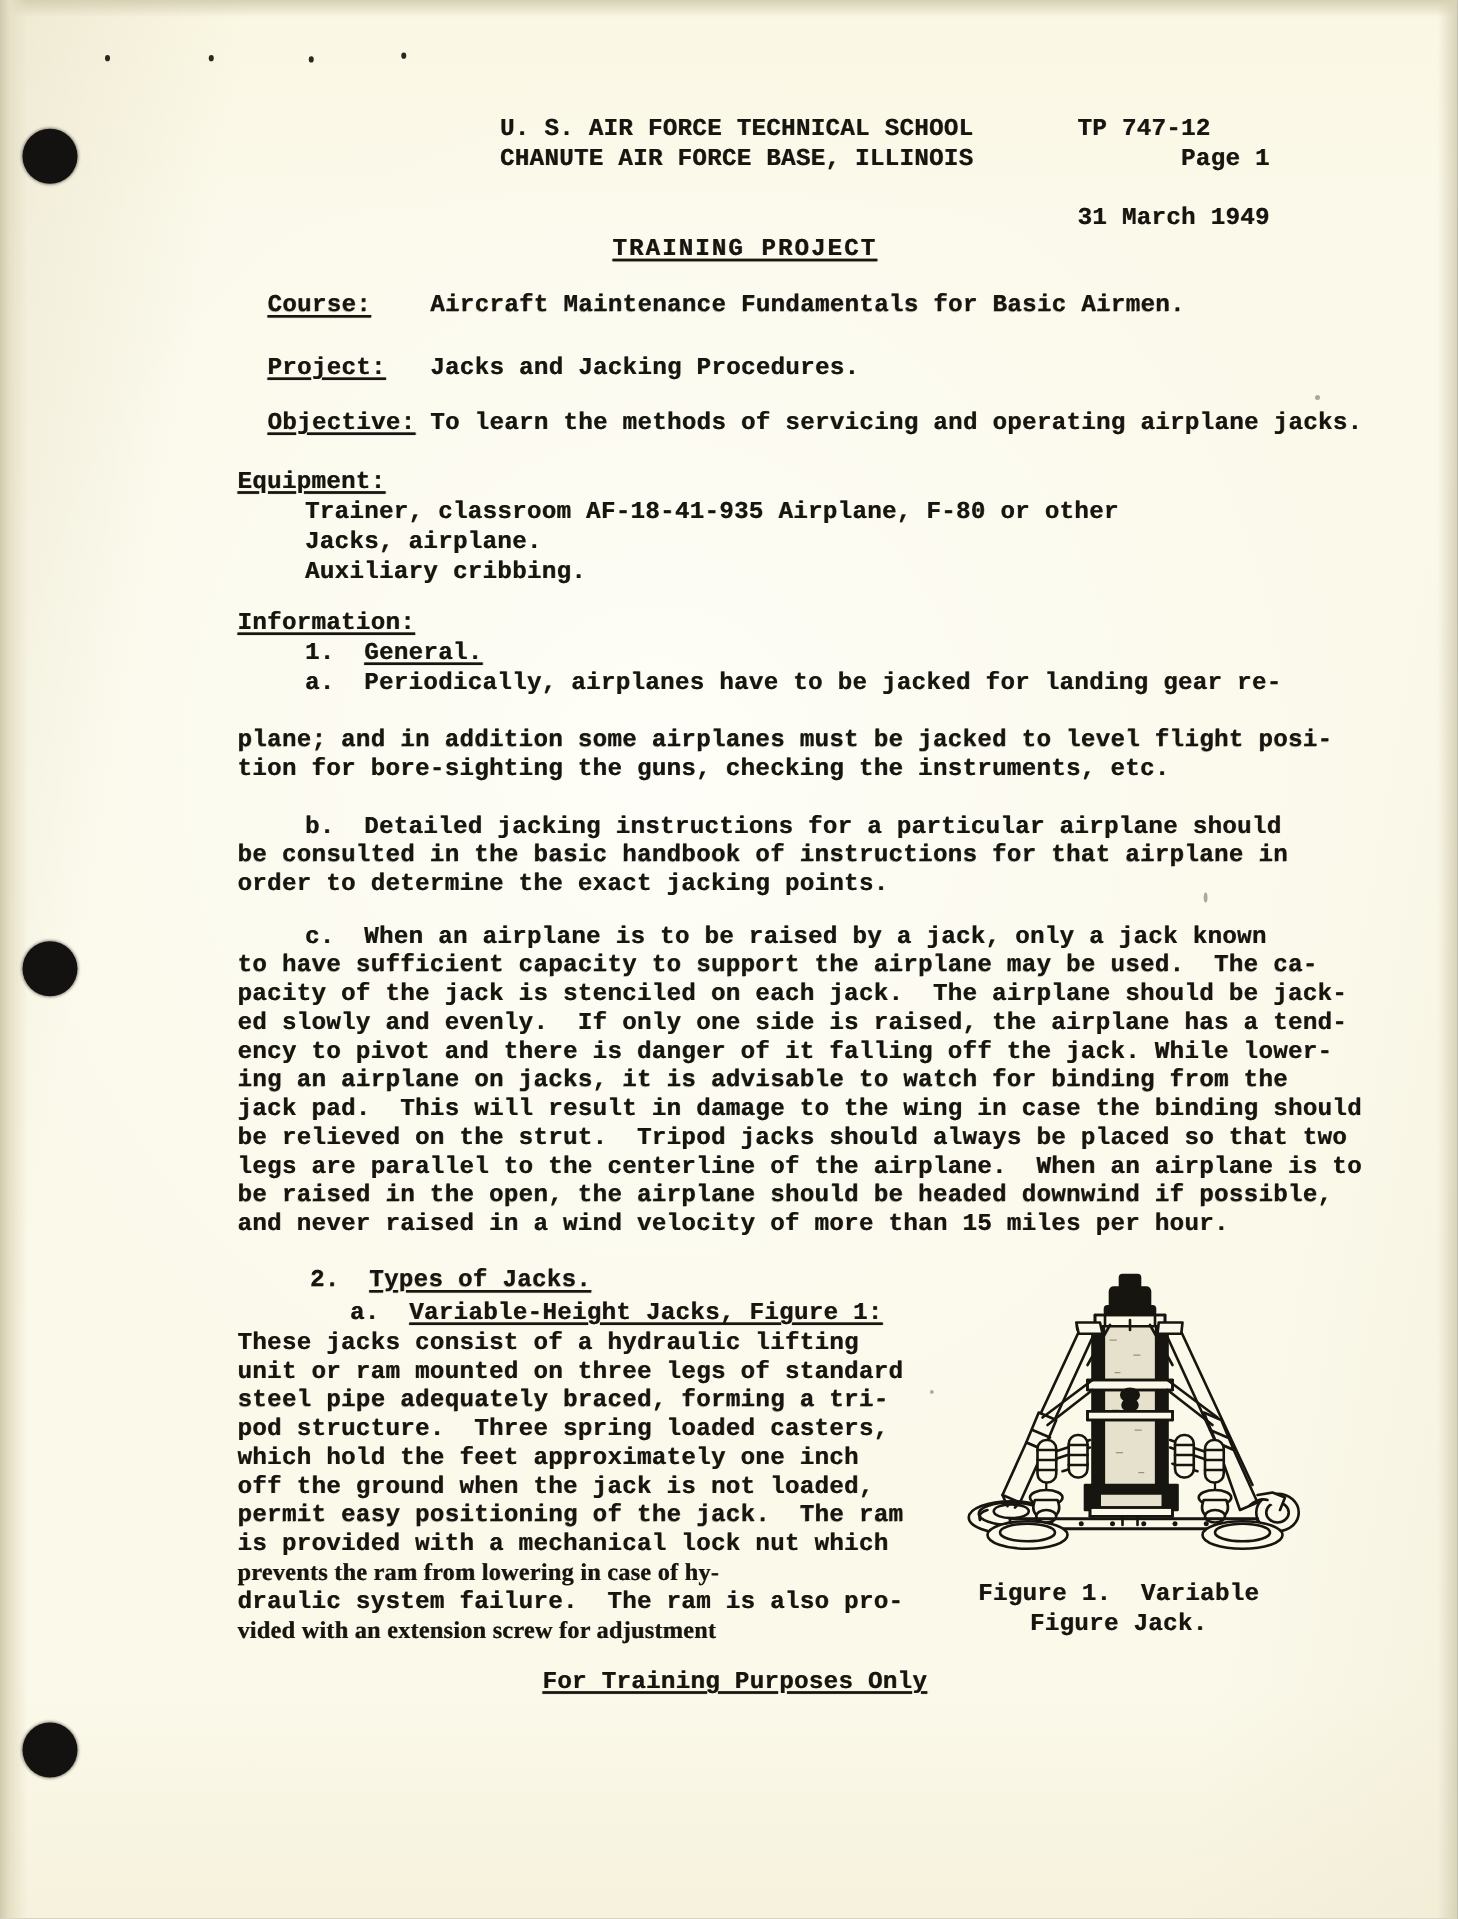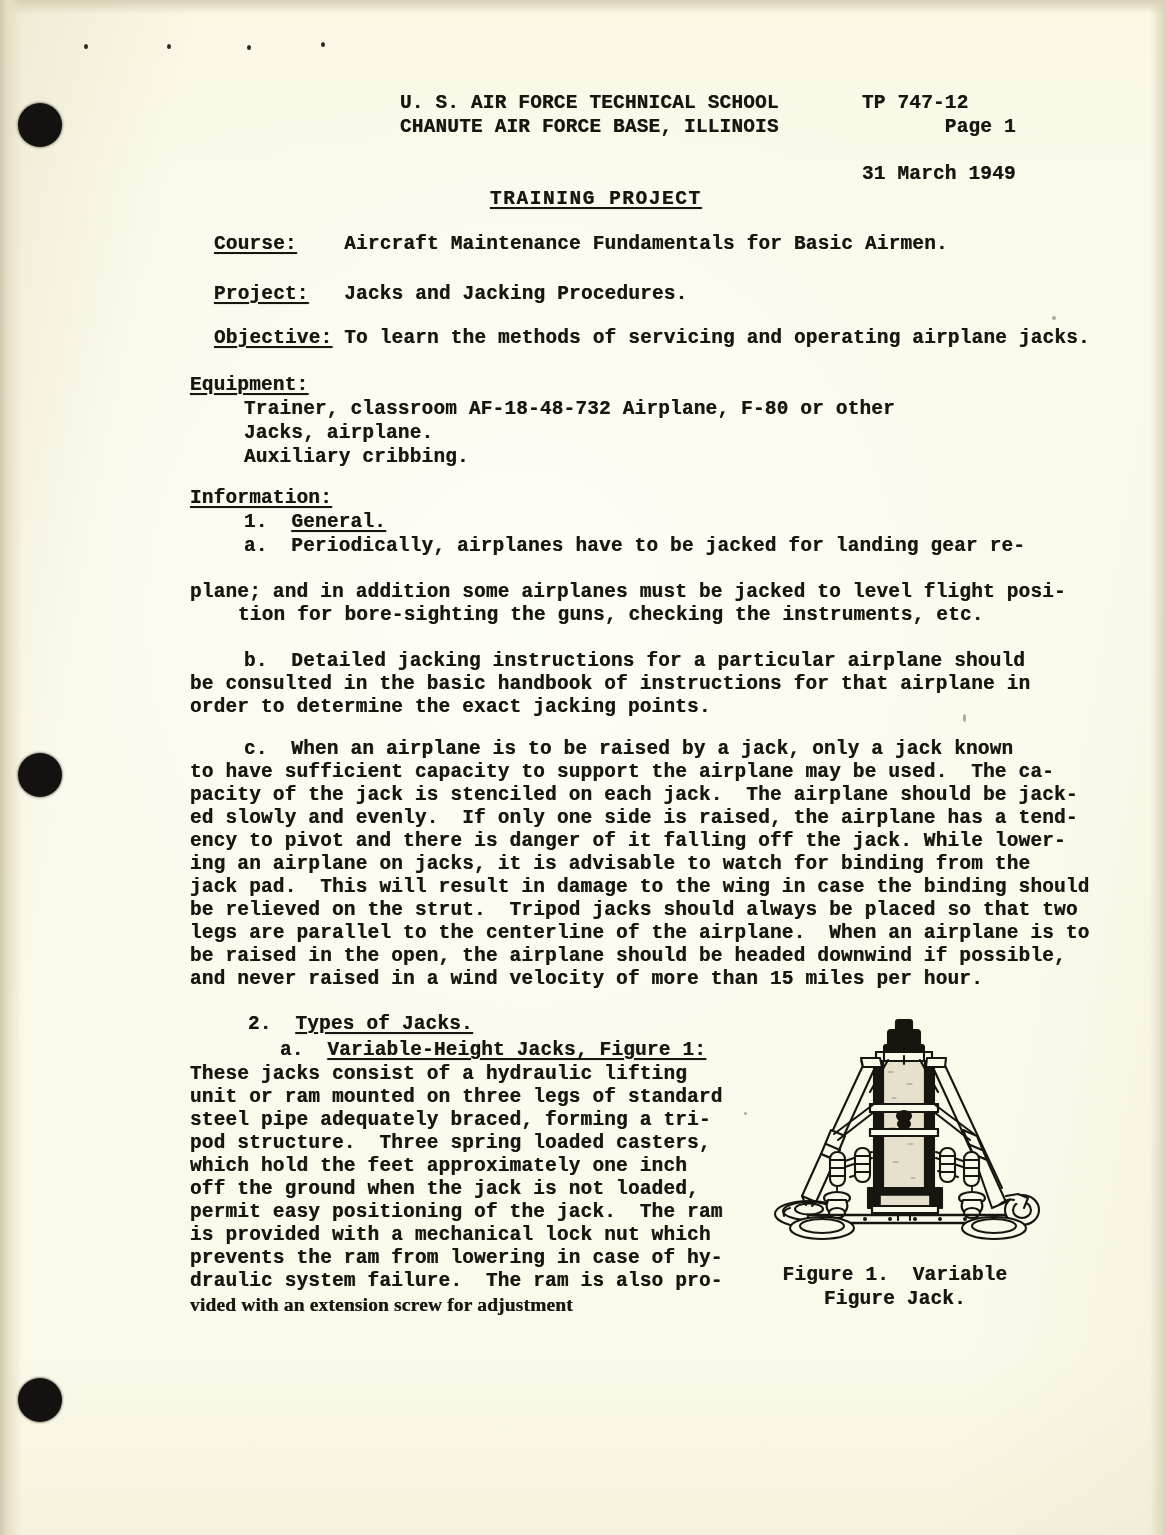--- a/index.html
+++ b/index.html
@@ -156,31 +156,31 @@
 
     <div class="tw title u">TRAINING PROJECT</div>
 
     <div class="tw field" style="top:233px;"><span class="u">Course:</span><span>    </span><span>Aircraft Maintenance Fundamentals for Basic Airmen.</span></div>
 
     <div class="tw field" style="top:283px;"><span class="u">Project:</span><span>   </span><span>Jacks and Jacking Procedures.</span></div>
 
     <div class="tw field" style="top:327px;"><span class="u">Objective:</span><span> </span><span>To learn the methods of servicing and operating airplane jacks.</span></div>
 
     <div class="tw block u" style="top:374px;">Equipment:</div>
-    <div class="tw block" style="top:398px; left:244px;">Trainer, classroom AF-18-48-732 Airplane, F-80 or other</div>
+    <div class="tw block" style="top:398px; left:244px;">Trainer, classroom AF-18-41-935 Airplane, F-80 or other</div>
     <div class="tw block" style="top:422px; left:244px;">Jacks, airplane.</div>
     <div class="tw block" style="top:446px; left:244px;">Auxiliary cribbing.</div>
 
     <div class="tw block u" style="top:487px;">Information:</div>
 
     <div class="tw block" style="top:511px; left:244px;"><span>1.</span><span>  </span><span class="u">General.</span></div>
 
     <div class="tw body" style="top:535px; left:244px;">a.  Periodically, airplanes have to be jacked for landing gear re-</div>
     <div class="tw body" style="top:581px;">plane; and in addition some airplanes must be jacked to level flight posi-</div>
-    <div class="tw body" style="top:604px;margin-left:48px;">tion for bore-sighting the guns, checking the instruments, etc.</div>
+    <div class="tw body" style="top:604px;">tion for bore-sighting the guns, checking the instruments, etc.</div>
 
     <div class="tw body" style="top:650px; left:244px;">b.  Detailed jacking instructions for a particular airplane should</div>
     <div class="tw body" style="top:673px;">be consulted in the basic handbook of instructions for that airplane in</div>
     <div class="tw body" style="top:696px;">order to determine the exact jacking points.</div>
 
     <div class="tw body" style="top:738px; left:244px;">c.  When an airplane is to be raised by a jack, only a jack known</div>
     <div class="tw body" style="top:761px;">to have sufficient capacity to support the airplane may be used.  The ca-</div>
     <div class="tw body" style="top:784px;">pacity of the jack is stenciled on each jack.  The airplane should be jack-</div>
     <div class="tw body" style="top:807px;">ed slowly and evenly.  If only one side is raised, the airplane has a tend-</div>
     <div class="tw body" style="top:830px;">ency to pivot and there is danger of it falling off the jack. While lower-</div>
@@ -196,21 +196,21 @@
     <div class="tw block" style="top:1039px; left:280px;"><span>a.</span><span>  </span><span class="u">Variable-Height Jacks, Figure 1:</span></div>
 
     <div class="tw body" style="top:1063px;">These jacks consist of a hydraulic lifting</div>
     <div class="tw body" style="top:1086px;">unit or ram mounted on three legs of standard</div>
     <div class="tw body" style="top:1109px;">steel pipe adequately braced, forming a tri-</div>
     <div class="tw body" style="top:1132px;">pod structure.  Three spring loaded casters,</div>
     <div class="tw body" style="top:1155px;">which hold the feet approximately one inch</div>
     <div class="tw body" style="top:1178px;">off the ground when the jack is not loaded,</div>
     <div class="tw body" style="top:1201px;">permit easy positioning of the jack.  The ram</div>
     <div class="tw body" style="top:1224px;">is provided with a mechanical lock nut which</div>
-    <div class="tw body" style="top:1247px;">prevents the ram from lowering in case of hy-</div>
+    <div class="tw body" style="top:1247px;font-family:Liberation Serif, serif;">prevents the ram from lowering in case of hy-</div>
     <div class="tw body" style="top:1270px;">draulic system failure.  The ram is also pro-</div>
     <div class="tw body" style="top:1293px;font-family:Liberation Serif, serif;">vided with an extension screw for adjustment</div>
 
     <div id="figure">
       <svg viewBox="0 0 300 232" xmlns="http://www.w3.org/2000/svg">
         <g fill="none" stroke="#17150f" stroke-width="2.1" stroke-linejoin="round" stroke-linecap="round">
 
           <rect x="134" y="8" width="16" height="11" rx="2" fill="#17150f" stroke="#17150f"></rect>
           <rect x="126" y="18" width="32" height="17" rx="3" fill="#17150f" stroke="#17150f"></rect>
           <rect x="122" y="33" width="40" height="7" rx="2" fill="#17150f" stroke="#17150f"></rect>
@@ -361,15 +361,16 @@
           <ellipse cx="232" cy="214" rx="22" ry="7" fill="#fbf9ea"></ellipse>
 
           <path d="M136 201 L136 208"></path>
           <path d="M148 201 L148 208"></path>
         </g>
       </svg>
     </div>
 
     <div class="tw figcap"><span>Figure 1.  Variable</span><span>Figure Jack.</span></div>
 
+    <div class="tw footer u">For Training Purposes Only</div>
 
   </div>
 </div>
 
 </body></html>

